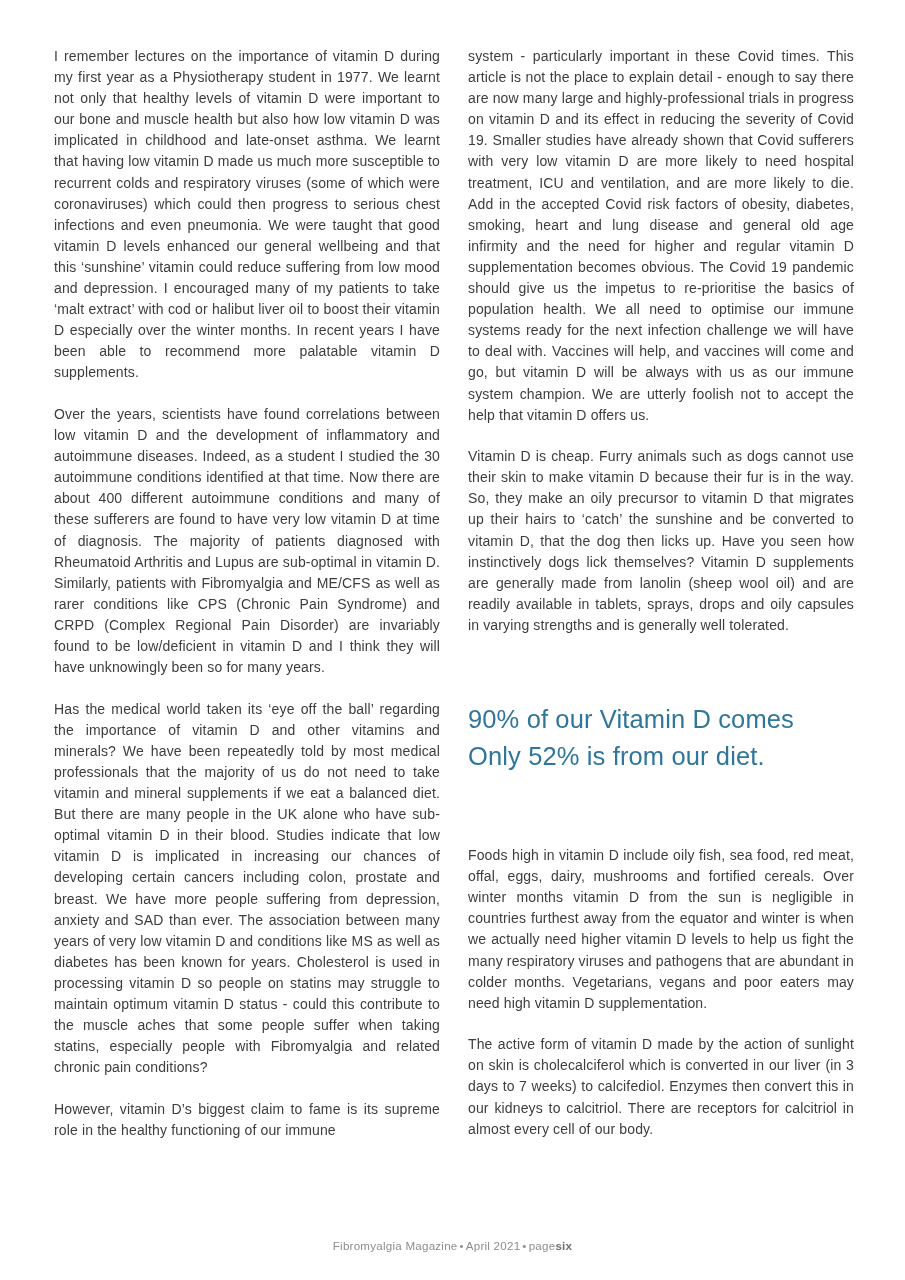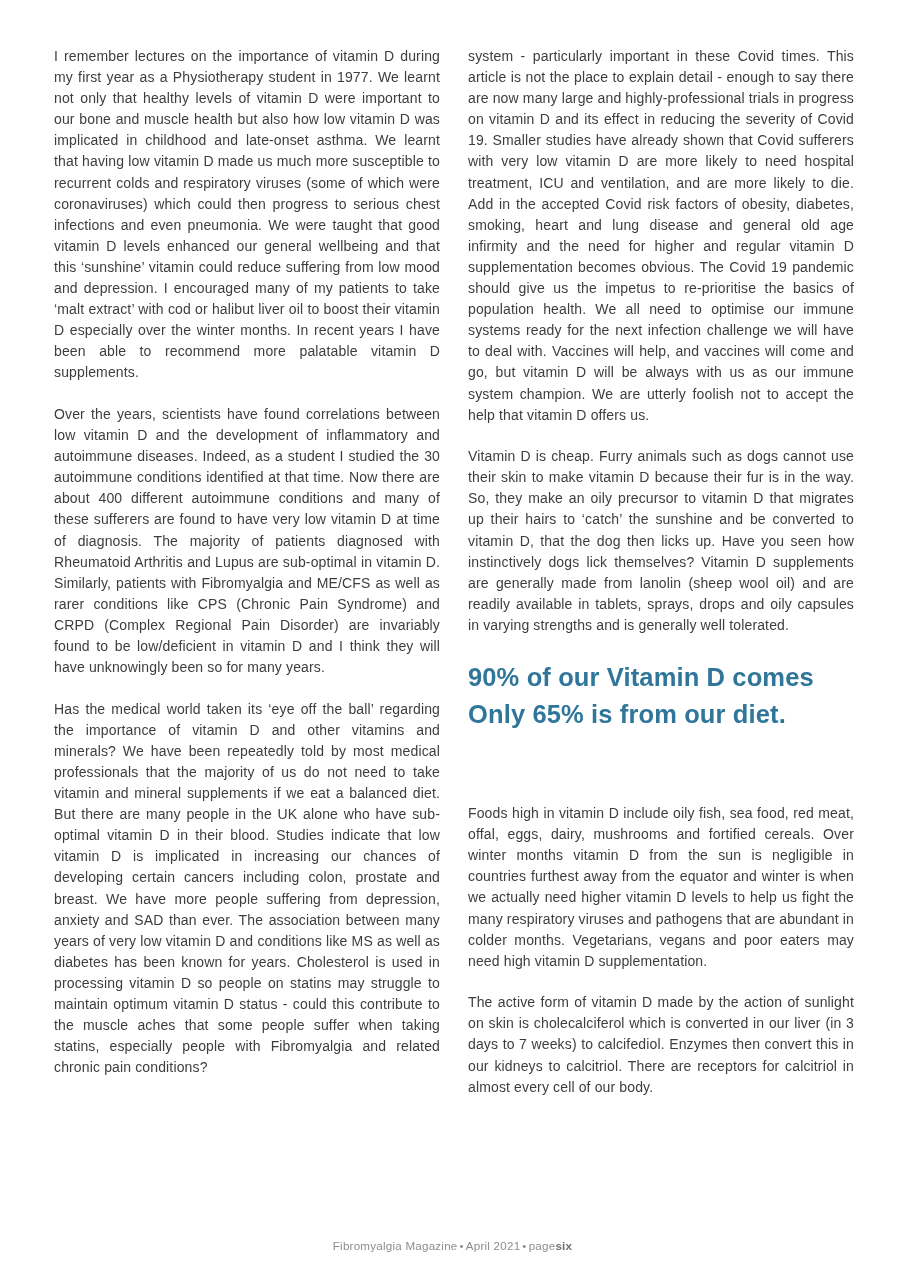--- a/index.html
+++ b/index.html
@@ -53,26 +53,26 @@
   p.body-para:last-child {
     margin-bottom: 0;
   }
 
   
   p.body-para.nogap {
     margin-bottom: 0;
   }
 
   .pullquote {
-    margin: 23px 0 70px 0;
+    margin: 65px 0 70px 0;
     font-size: 25.5px;
     line-height: 37px;
     color: #2f7characters;
     color: #2f769a;
-    font-weight: 700;
+    font-weight: 400;
     text-align: left;
     letter-spacing: 0.005em;
   }
   .pullquote .pq-line {
     display: block;
     white-space: nowrap;
   }
 
   .footer {
     position: absolute;
@@ -101,29 +101,30 @@
 <body>
 
 <div class="page">
 
   <div class="columns">
 
     <div class="column">
       <p class="body-para">I remember lectures on the importance of vitamin D during my first year as a Physiotherapy student in 1977. We learnt not only that healthy levels of vitamin D were important to our bone and muscle health but also how low vitamin D was implicated in childhood and late-onset asthma. We learnt that having low vitamin D made us much more susceptible to recurrent colds and respiratory viruses (some of which were coronaviruses) which could then progress to serious chest infections and even pneumonia. We were taught that good vitamin D levels enhanced our general wellbeing and that this ‘sunshine’ vitamin could reduce suffering from low mood and depression. I encouraged many of my patients to take ‘malt extract’ with cod or halibut liver oil to boost their vitamin D especially over the winter months. In recent years I have been able to recommend more palatable vitamin D supplements.</p>
       <p class="body-para">Over the years, scientists have found correlations between low vitamin D and the development of inflammatory and autoimmune diseases. Indeed, as a student I studied the 30 autoimmune conditions identified at that time. Now there are about 400 different autoimmune conditions and many of these sufferers are found to have very low vitamin D at time of diagnosis. The majority of patients diagnosed with Rheumatoid Arthritis and Lupus are sub-optimal in vitamin D. Similarly, patients with Fibromyalgia and ME/CFS as well as  rarer conditions like CPS (Chronic Pain Syndrome) and CRPD (Complex Regional Pain Disorder) are invariably found to be low/deficient in vitamin D and I think they will have unknowingly been so for many years.</p>
       <p class="body-para">Has the medical world taken its ‘eye off the ball’ regarding the importance of vitamin D and other vitamins and minerals? We have been repeatedly told by most medical professionals that the majority of us do not need to take vitamin and mineral supplements if we eat a balanced diet. But there are many people in the UK alone who have sub-optimal vitamin D in their blood. Studies indicate that low vitamin D is implicated in increasing our chances of developing certain cancers including colon, prostate and breast. We have more people suffering from depression, anxiety and SAD than ever. The association between many years of very low vitamin D and conditions like MS as well as diabetes has been known for years. Cholesterol is used in processing vitamin D so people on statins may struggle to maintain optimum vitamin D status - could this contribute to the muscle aches that some people suffer when taking statins, especially people with Fibromyalgia and related chronic pain conditions?</p>
+      <p class="body-para nogap">However, vitamin D’s biggest claim to fame is its supreme role in the healthy functioning of our immune</p>
     </div>
 
     <div class="column">
       <p class="body-para">system - particularly important in these Covid times. This article is not the place to explain detail - enough to say there are now many large and highly-professional trials in progress on vitamin D and its effect in reducing the severity of Covid 19. Smaller studies have already shown that Covid sufferers with very low vitamin D are more likely to need hospital treatment, ICU and ventilation, and are more likely to die. Add in the accepted Covid risk factors of obesity, diabetes, smoking, heart and lung disease and general old age infirmity and the need for higher and regular vitamin D supplementation becomes obvious. The Covid 19 pandemic should give us the impetus to re-prioritise the basics of population health. We all need to optimise our immune systems ready for the next infection challenge we will have to deal with. Vaccines will help, and vaccines will come and go, but vitamin D will be always with us as our immune system champion. We are utterly foolish not to accept the help that vitamin D offers us.</p>
       <p class="body-para nogap">Vitamin D is cheap. Furry animals such as dogs cannot use their skin to make vitamin D because their fur is in the way. So, they make an oily precursor to vitamin D that migrates up their hairs to ‘catch’ the sunshine and be converted to vitamin D, that the dog then licks up. Have you seen how instinctively dogs lick themselves? Vitamin D supplements are generally made from lanolin (sheep wool oil) and are readily available in tablets, sprays, drops and oily capsules in varying strengths and is generally well tolerated.</p>
 
       <div class="pullquote">
         <span class="pq-line">90% of our Vitamin D comes</span>
-        <span class="pq-line">Only 65% is from our diet.</span>
+        <span class="pq-line">Only 52% is from our diet.</span>
       </div>
 
       <p class="body-para">Foods high in vitamin D include oily fish, sea food, red meat, offal, eggs, dairy, mushrooms and fortified cereals. Over winter months vitamin D from the sun is negligible in countries furthest away from the equator and winter is when we actually need higher vitamin D levels to help us fight the many respiratory viruses and pathogens that are abundant in colder months. Vegetarians, vegans and poor eaters may need high vitamin D supplementation.</p>
       <p class="body-para nogap">The active form of vitamin D made by the action of sunlight on skin is cholecalciferol which is converted in our liver (in 3 days to 7 weeks) to calcifediol. Enzymes then convert this in our kidneys to calcitriol. There are receptors for calcitriol in almost every cell of our body.</p>
     </div>
 
   </div>
 
   <div class="footer">
     <span>Fibromyalgia Magazine</span><span class="sep">•</span><span>April 2021</span><span class="sep">•</span><span class="page-word">page</span><span class="page-number-word">six</span>

